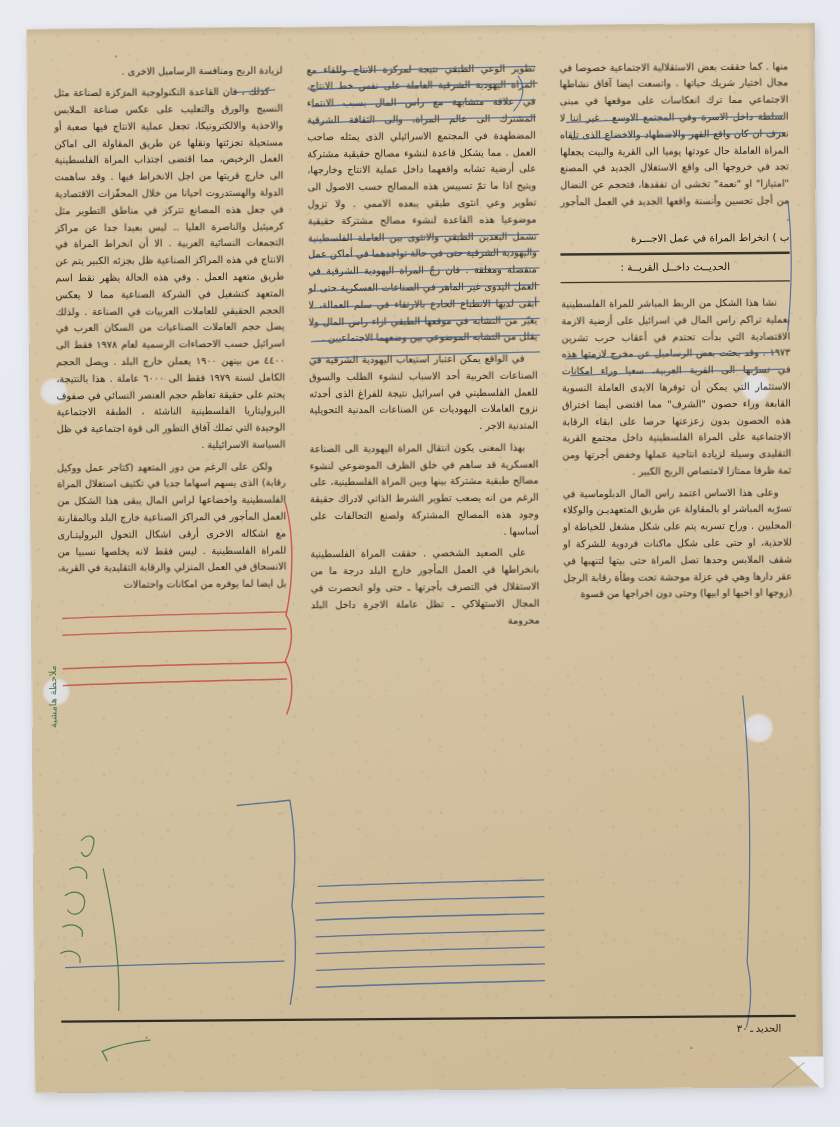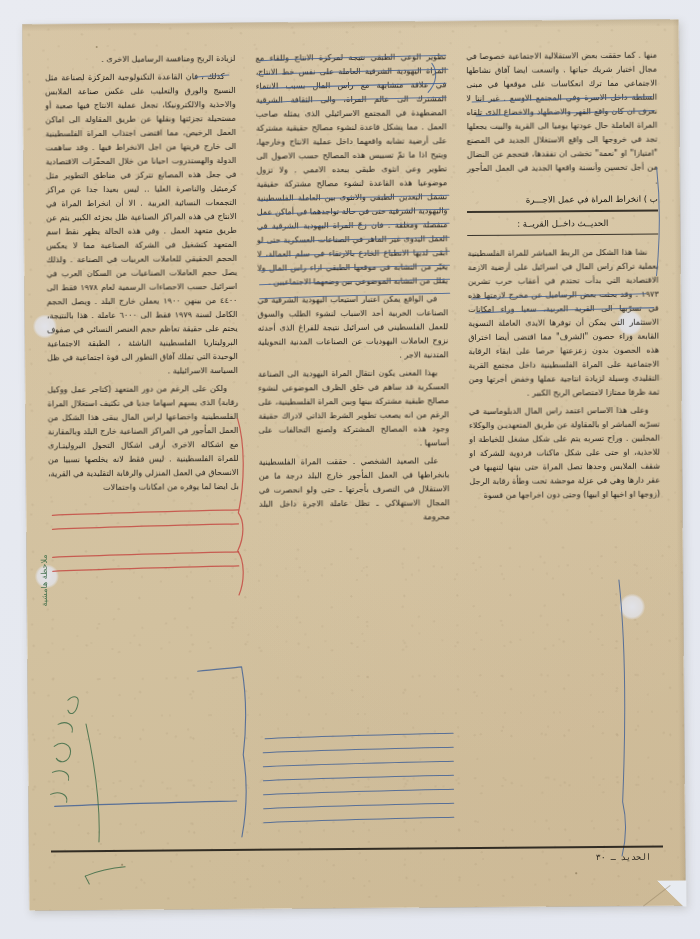--- a/index.html
+++ b/index.html
@@ -142,21 +142,21 @@
     top: 826px;
     width: 612px;
     height: 1.6px;
     background: #201d17;
     opacity: .9;
   }
   .page-footer {
     position: absolute;
     right: 34px;
     top: 832px;
-    font-family: Liberation Mono, monospace;
+    font-family: Liberation Serif, serif;
     font-size: 8.4px;
     color: #201d17;
     letter-spacing: .4px;
   }
 
   
   .annot-layer {
     position: absolute;
     inset: 0;
     pointer-events: none;

